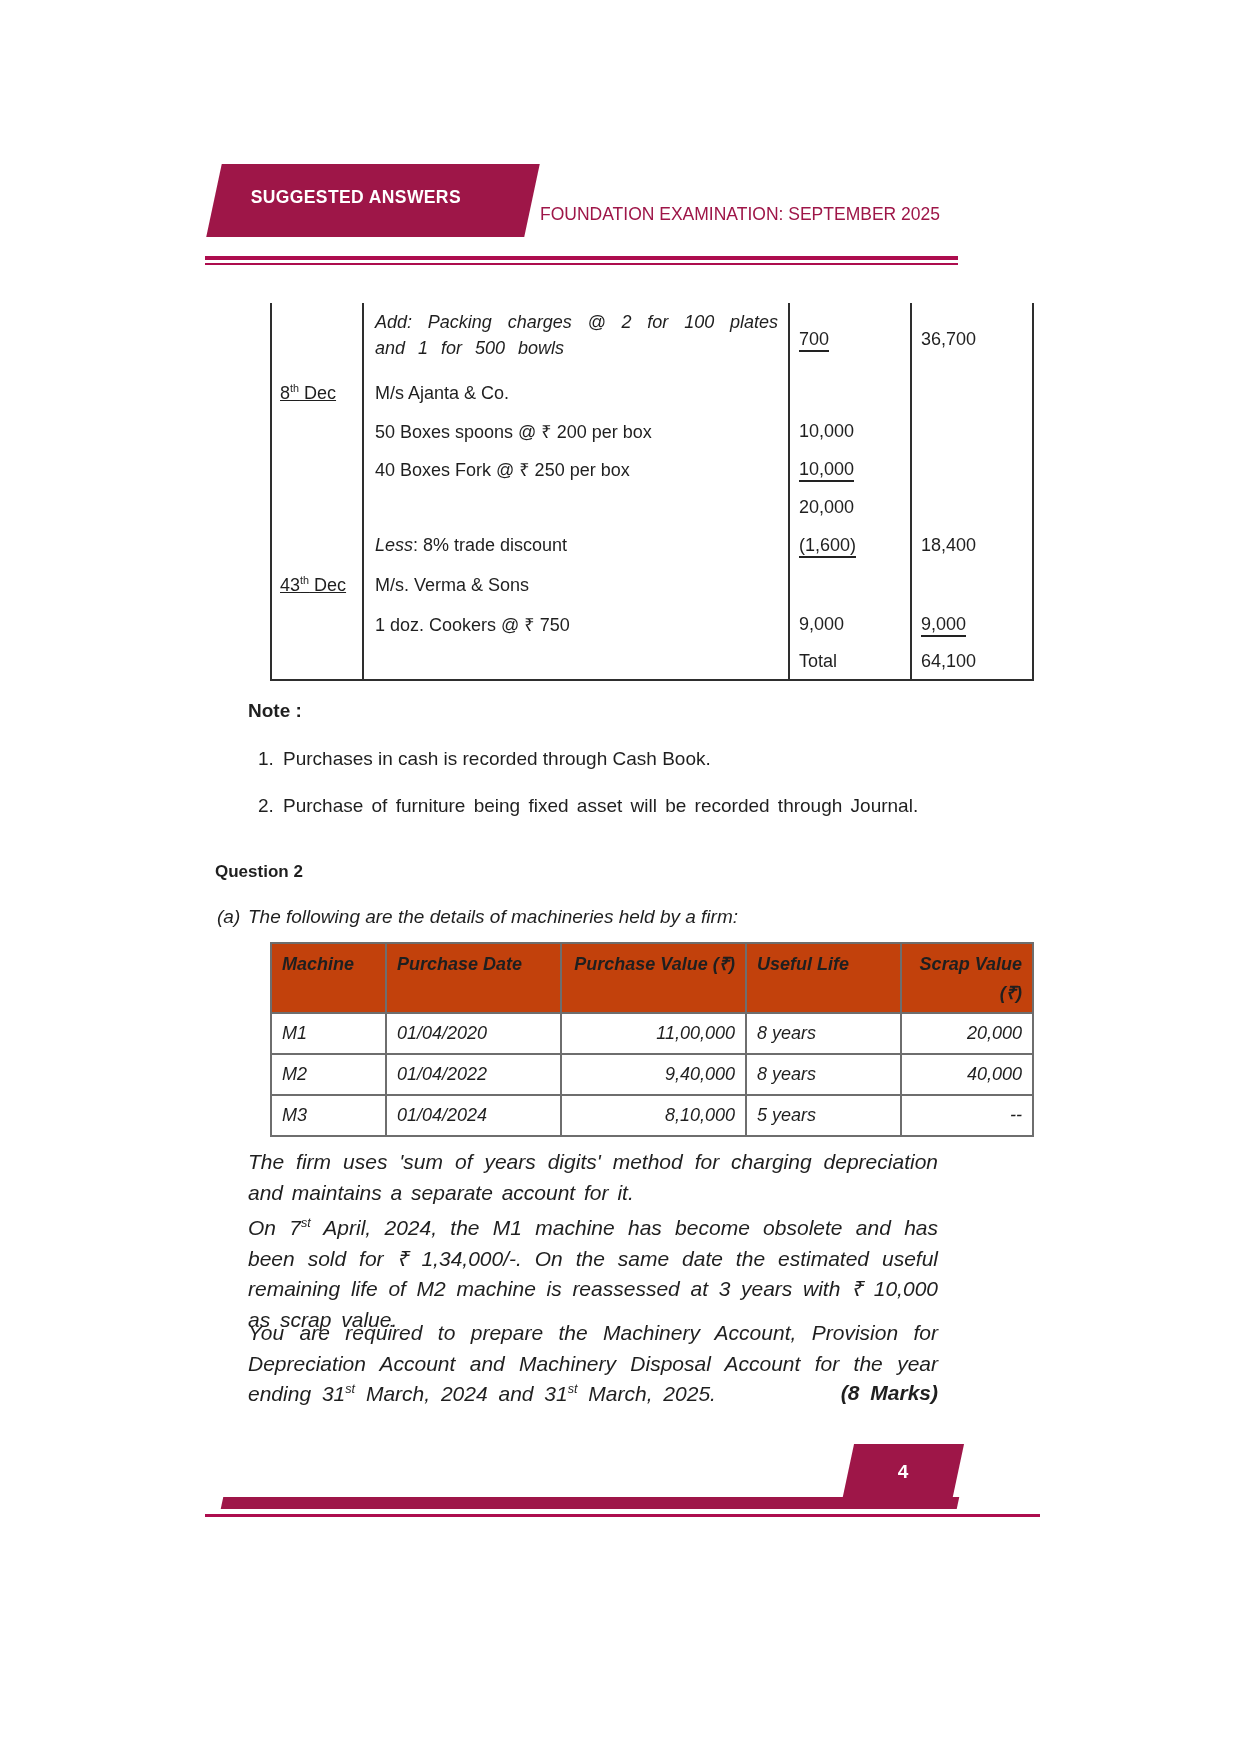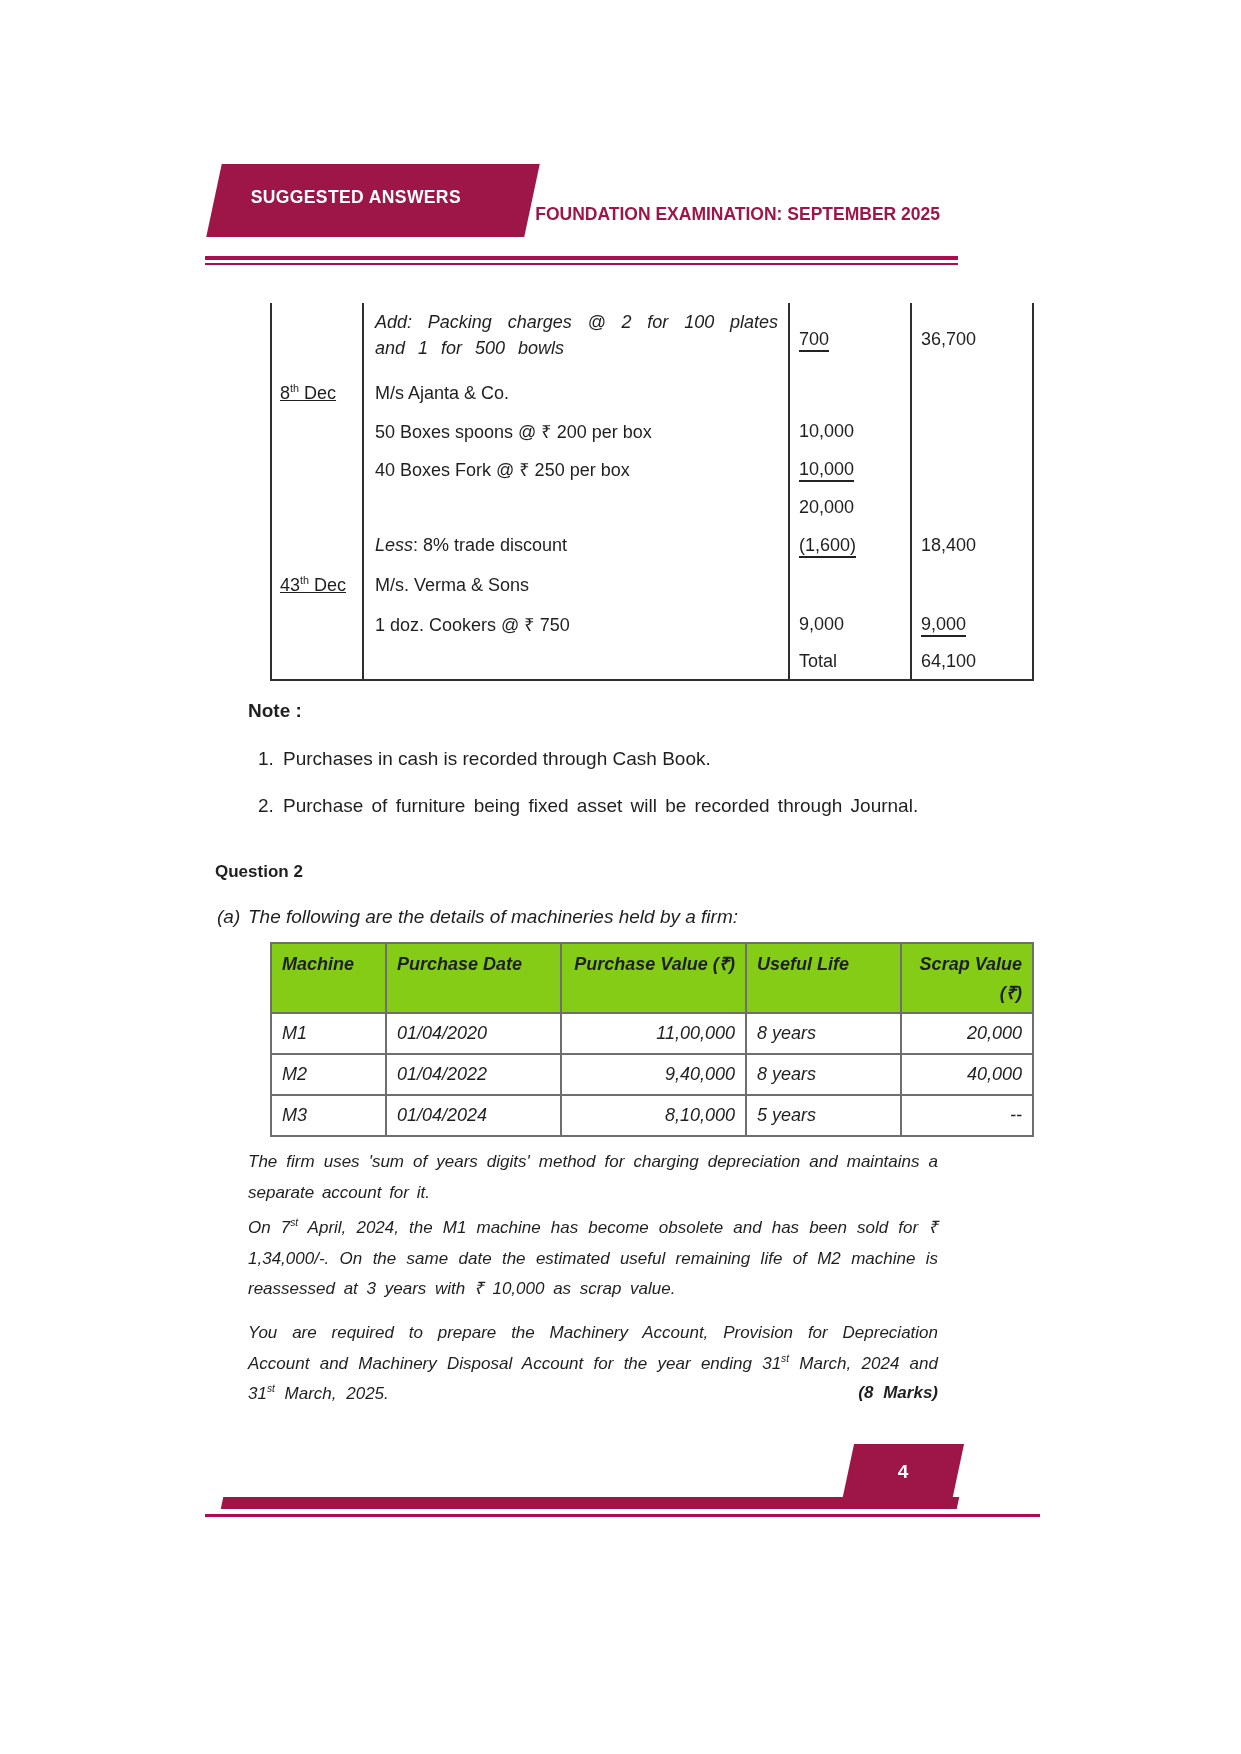--- a/index.html
+++ b/index.html
@@ -15,21 +15,21 @@
   .banner {
     left:214px; top:164px; width:318px; height:73px;
     background:#9e1648; transform:skewX(-12deg);
   }
   .banner-label {
     position:absolute; left:36px; top:23px;
     color:#ffffff; font-weight:bold; font-size:17.5px; letter-spacing:0.4px;
     transform:skewX(12deg); white-space:nowrap;
   }
   .exam-title {
-    top:204px; right:301px; color:#9e1648; font-weight:bold;
+    top:204px; right:301px; color:#9e1648; font-weight:normal;
     font-size:17.5px; white-space:nowrap;
   }
   .rule-top { left:205px; top:256px; width:753px; }
   .rule-thick { height:4px; background:#ad0d4e; }
   .rule-thin  { height:1.5px; background:#ad0d4e; margin-top:3px; }
 
   
   table.pt {
     position:absolute; left:270px; top:303px; width:762px;
     border-collapse:collapse; table-layout:fixed;
@@ -59,29 +59,29 @@
   .intro { left:248px; top:906px; font-style:italic; font-size:19px;text-align:center; }
 
   
   table.mt {
     position:absolute; left:270px; top:942px; width:762px;
     border-collapse:collapse; table-layout:fixed;
     font-size:18px; font-style:italic;
   }
   .mt th, .mt td { border:2px solid #6e6e6e; padding:4px 10px; }
   .mt th {
-    background:#84cc16; font-weight:bold; text-align:left;
+    background:#c2410c; font-weight:bold; text-align:left;
     vertical-align:top; height:68px; line-height:29px; padding-top:6px;
   }
   .mt td { height:41px; vertical-align:middle; }
   .mt .ar { text-align:right; }
 
   
   .para {
-    left:248px; width:690px; font-style:italic; font-size:17px;
+    left:248px; width:690px; font-style:italic; font-size:21px;
     line-height:30.5px; text-align:justify;
   }
   .p1 { top:1147px; word-spacing:3px; }
   .p2 { top:1213px; word-spacing:4px; }
   .p3 { top:1318px; word-spacing:5px; position:absolute; }
   .marks { position:absolute; right:0; bottom:1px; font-weight:bold; font-style:italic; white-space:nowrap; }
   sup { font-size:0.60em; vertical-align:super; line-height:0; }
 
   
   .page-box {

